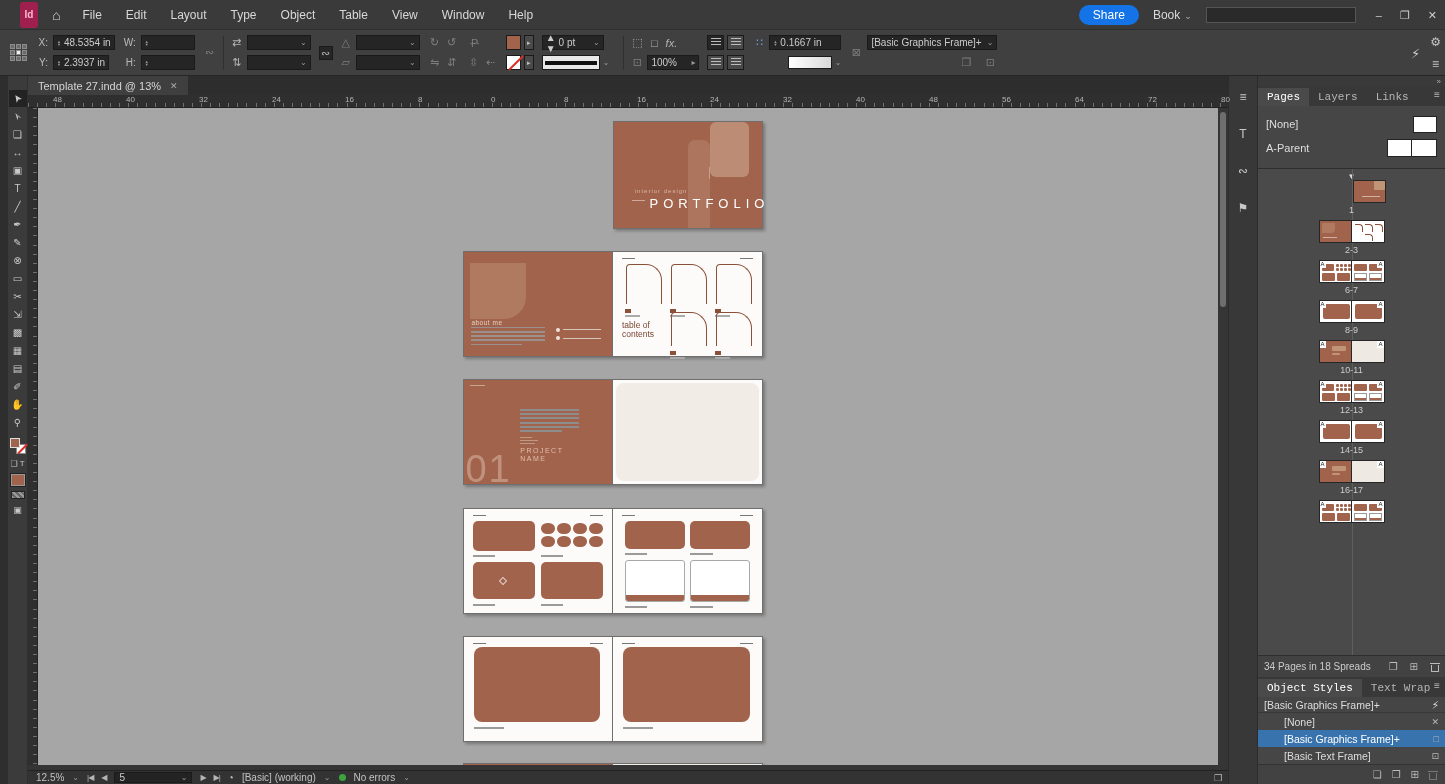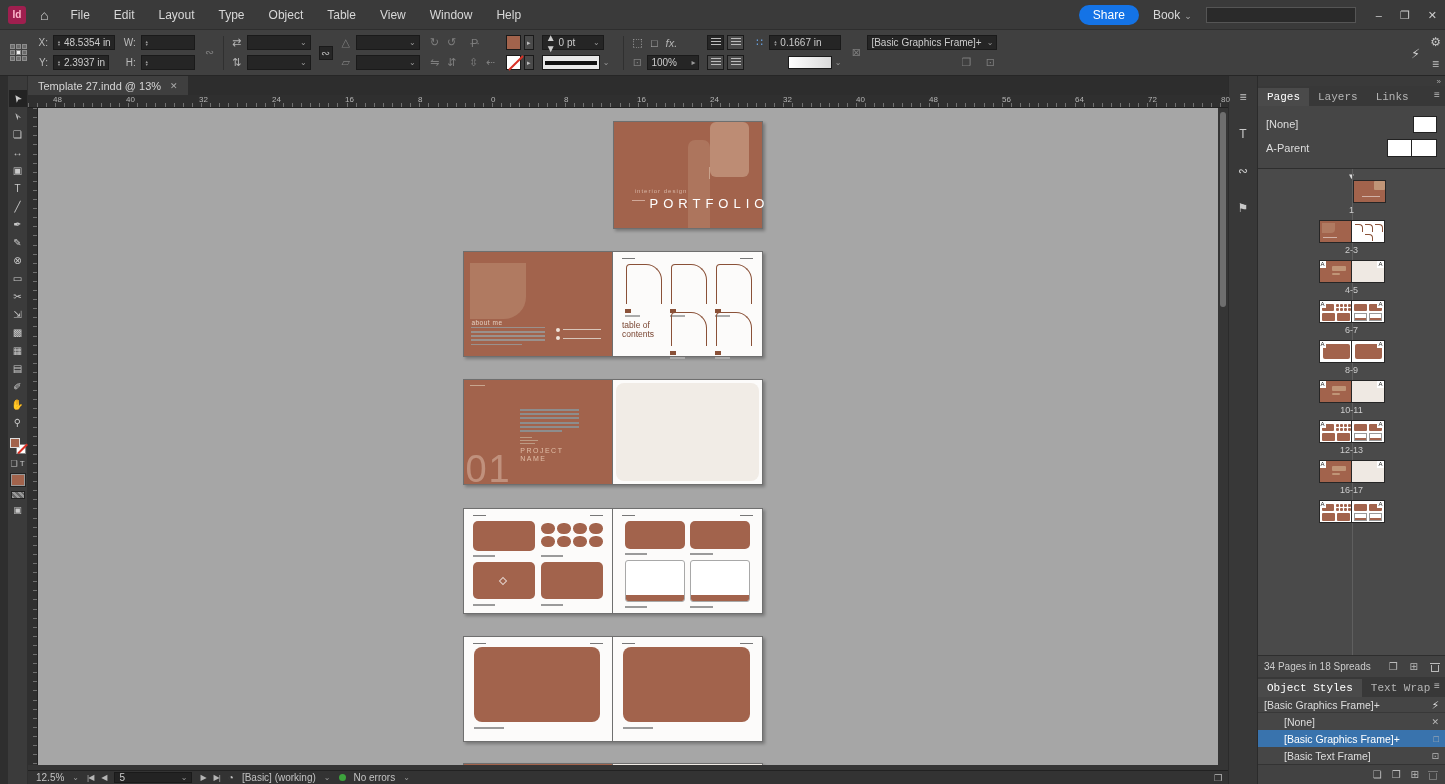--- a/index.html
+++ b/index.html
@@ -2,21 +2,21 @@
 <html><head>
 <meta charset="utf-8">
 <style>
   * { margin:0; padding:0; box-sizing:border-box; }
   html,body { width:1445px; height:784px; overflow:hidden; background:#3a3a3a;
     font-family:"Liberation Sans","DejaVu Sans",sans-serif; font-size:11px; color:#ccc;
     -webkit-font-smoothing:antialiased; }
 
   
   .menubar{height:30px;background:#3a3a3a;display:flex;align-items:center;border-bottom:1px solid #2e2e2e;position:relative;}
-  .app-logo{width:18px;height:18px;margin-left:8px;border-radius:3px;background:#9f1f4f;color:#ffb9cd;
+  .app-logo{width:18px;height:26px;margin-left:20px;border-radius:3px;background:#9f1f4f;color:#ffb9cd;
     font-size:10px;font-weight:bold;display:flex;align-items:center;justify-content:center;}
   .home-ic{margin-left:14px;color:#d6d6d6;font-size:14px;}
   .menus{display:flex;gap:24px;margin-left:22px;color:#d8d8d8;font-size:12px;}
   .menus span{cursor:default;}
   .mb-right{position:absolute;right:8px;top:0;height:30px;display:flex;align-items:center;gap:14px;}
   .share-btn{background:#1473e6;color:#fff;border-radius:11px;padding:3px 14px;font-size:12px;}
   .book-dd{color:#d8d8d8;font-size:12px;}
   .book-dd .car{font-size:9px;color:#aaa;margin-left:4px;}
   .top-search{width:150px;height:16px;background:#2a2a2a;border:1px solid #555;}
   .winctl{display:flex;gap:18px;color:#ccc;font-size:11px;margin-left:6px;}
@@ -747,33 +747,20 @@
               <div style="position:absolute;left:3px;top:3px;width:8px;height:8px;border:1px solid #8a5138;border-left:none;border-bottom:none;border-radius:0 4px 0 0;"></div>
               <div style="position:absolute;left:13px;top:3px;width:8px;height:8px;border:1px solid #8a5138;border-left:none;border-bottom:none;border-radius:0 4px 0 0;"></div>
               <div style="position:absolute;left:23px;top:3px;width:8px;height:8px;border:1px solid #8a5138;border-left:none;border-bottom:none;border-radius:0 4px 0 0;"></div>
               <div style="position:absolute;left:13px;top:13px;width:8px;height:7px;border:1px solid #8a5138;border-left:none;border-bottom:none;border-radius:0 4px 0 0;"></div>
             </div>
           </div>
      <div class="pt-label">2-3</div>
    </div>
         <div class="pitem">
      <div class="pt-spread">
-            <div class="pt-pg bp">
-              <span class="pm-a l">A</span>
-              <div class="lr" style="left:12px;top:5px;width:14px;height:5px;"></div>
-              <div class="lr" style="left:12px;top:12px;width:8px;height:2px;"></div>
-            </div>
-            <div class="pt-pg cp">
-              <span class="pm-a r">A</span>
-            </div>
-          </div>
-     <div class="pt-label">4-5</div>
-   </div>
-        <div class="pitem">
-     <div class="pt-spread">
             <div class="pt-pg ">
               <span class="pm-a l">A</span>
               <div class="mr" style="left:2px;top:3px;width:12px;height:7px;"></div>
               <div class="mr" style="left:16px;top:3px;width:3px;height:3px;"></div>
               <div class="mr" style="left:20px;top:3px;width:3px;height:3px;"></div>
               <div class="mr" style="left:24px;top:3px;width:3px;height:3px;"></div>
               <div class="mr" style="left:28px;top:3px;width:3px;height:3px;"></div>
               <div class="mr" style="left:16px;top:7px;width:3px;height:3px;"></div>
               <div class="mr" style="left:20px;top:7px;width:3px;height:3px;"></div>
               <div class="mr" style="left:24px;top:7px;width:3px;height:3px;"></div>
@@ -838,20 +825,33 @@
               <div class="mr" style="left:2px;top:3px;width:13px;height:7px;"></div>
               <div class="mr" style="left:17px;top:3px;width:13px;height:7px;"></div>
               <div class="wr" style="left:2px;top:12px;width:13px;height:8px;"></div>
               <div class="wr" style="left:17px;top:12px;width:13px;height:8px;"></div>
             </div>
           </div>
      <div class="pt-label">12-13</div>
    </div>
         <div class="pitem">
      <div class="pt-spread">
+            <div class="pt-pg ">
+              <span class="pm-a l">A</span>
+              <div class="mr" style="left:3px;top:3px;width:27px;height:15px;border-radius:2px;"></div>
+            </div>
+            <div class="pt-pg ">
+              <span class="pm-a r">A</span>
+              <div class="mr" style="left:3px;top:3px;width:27px;height:15px;border-radius:2px;"></div>
+            </div>
+          </div>
+     <div class="pt-label">14-15</div>
+   </div>
+        <div class="pitem">
+     <div class="pt-spread">
             <div class="pt-pg bp">
               <span class="pm-a l">A</span>
               <div class="lr" style="left:12px;top:5px;width:14px;height:5px;"></div>
               <div class="lr" style="left:12px;top:12px;width:8px;height:2px;"></div>
             </div>
             <div class="pt-pg cp">
               <span class="pm-a r">A</span>
             </div>
           </div>
      <div class="pt-label">16-17</div>

